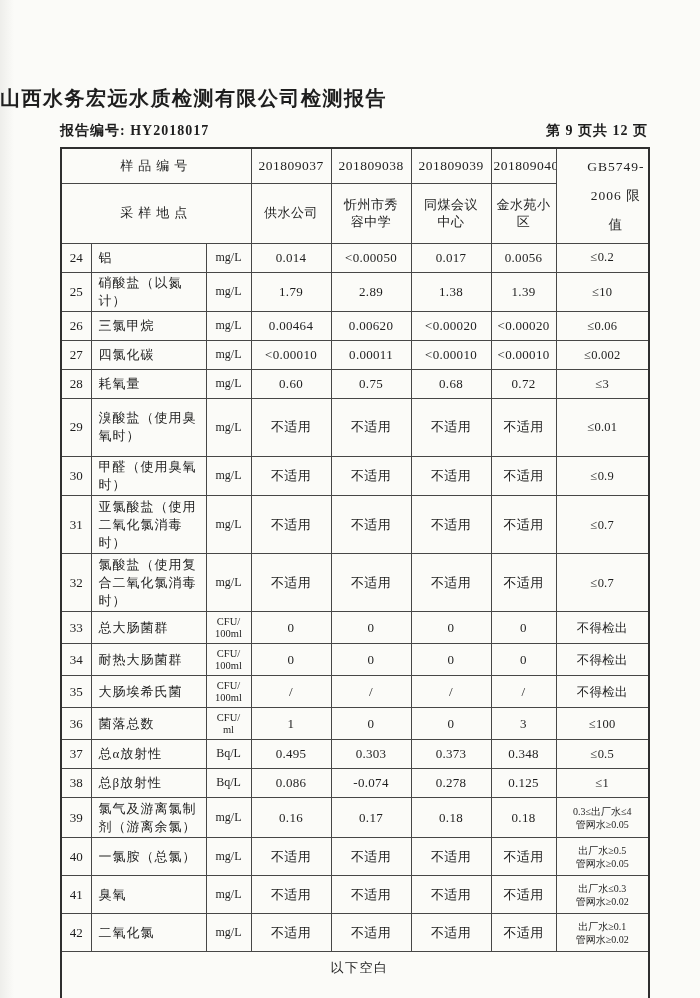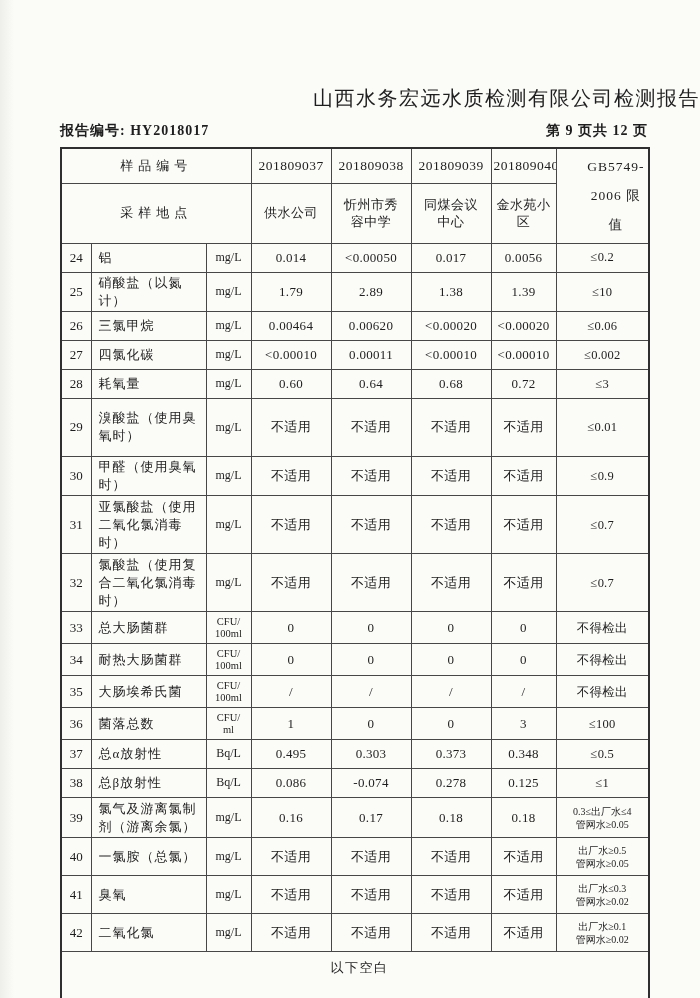--- a/index.html
+++ b/index.html
@@ -13,21 +13,21 @@
   }
   
   body::before {
     content:""; position:absolute; left:0; top:0; width:14px; height:100%;
     background:linear-gradient(90deg, rgba(120,120,115,0.10), rgba(120,120,115,0));
     pointer-events:none;
   }
 
   .title {
     position:absolute; top:85px; left:0; width:100%;
-    text-align:right; font-size:20px; font-weight:normal;
+    text-align:left; font-size:20px; font-weight:bold;
     letter-spacing:1.5px;
   }
   .meta {
     position:absolute; top:122px; left:60px; width:588px;
     display:flex; justify-content:space-between;
     font-size:14px; font-weight:600; letter-spacing:1px;
   }
 
   table.report {
     position:absolute; top:147px; left:60px;
@@ -154,21 +154,21 @@
     <td class="val">0.00011</td>
     <td class="val">&lt;0.00010</td>
     <td class="val">&lt;0.00010</td>
     <td class="limit">≤0.002</td>
   </tr>
       <tr class="h29">
     <td class="num">28</td>
     <td class="name">耗氧量</td>
     <td class="unit">mg/L</td>
     <td class="val">0.60</td>
-    <td class="val">0.64</td>
+    <td class="val">0.75</td>
     <td class="val">0.68</td>
     <td class="val">0.72</td>
     <td class="limit">≤3</td>
   </tr>
       <tr class="h43">
     <td class="num">29</td>
     <td class="name">溴酸盐（使用臭氧时）</td>
     <td class="unit">mg/L</td>
     <td class="val">不适用</td>
     <td class="val">不适用</td>

